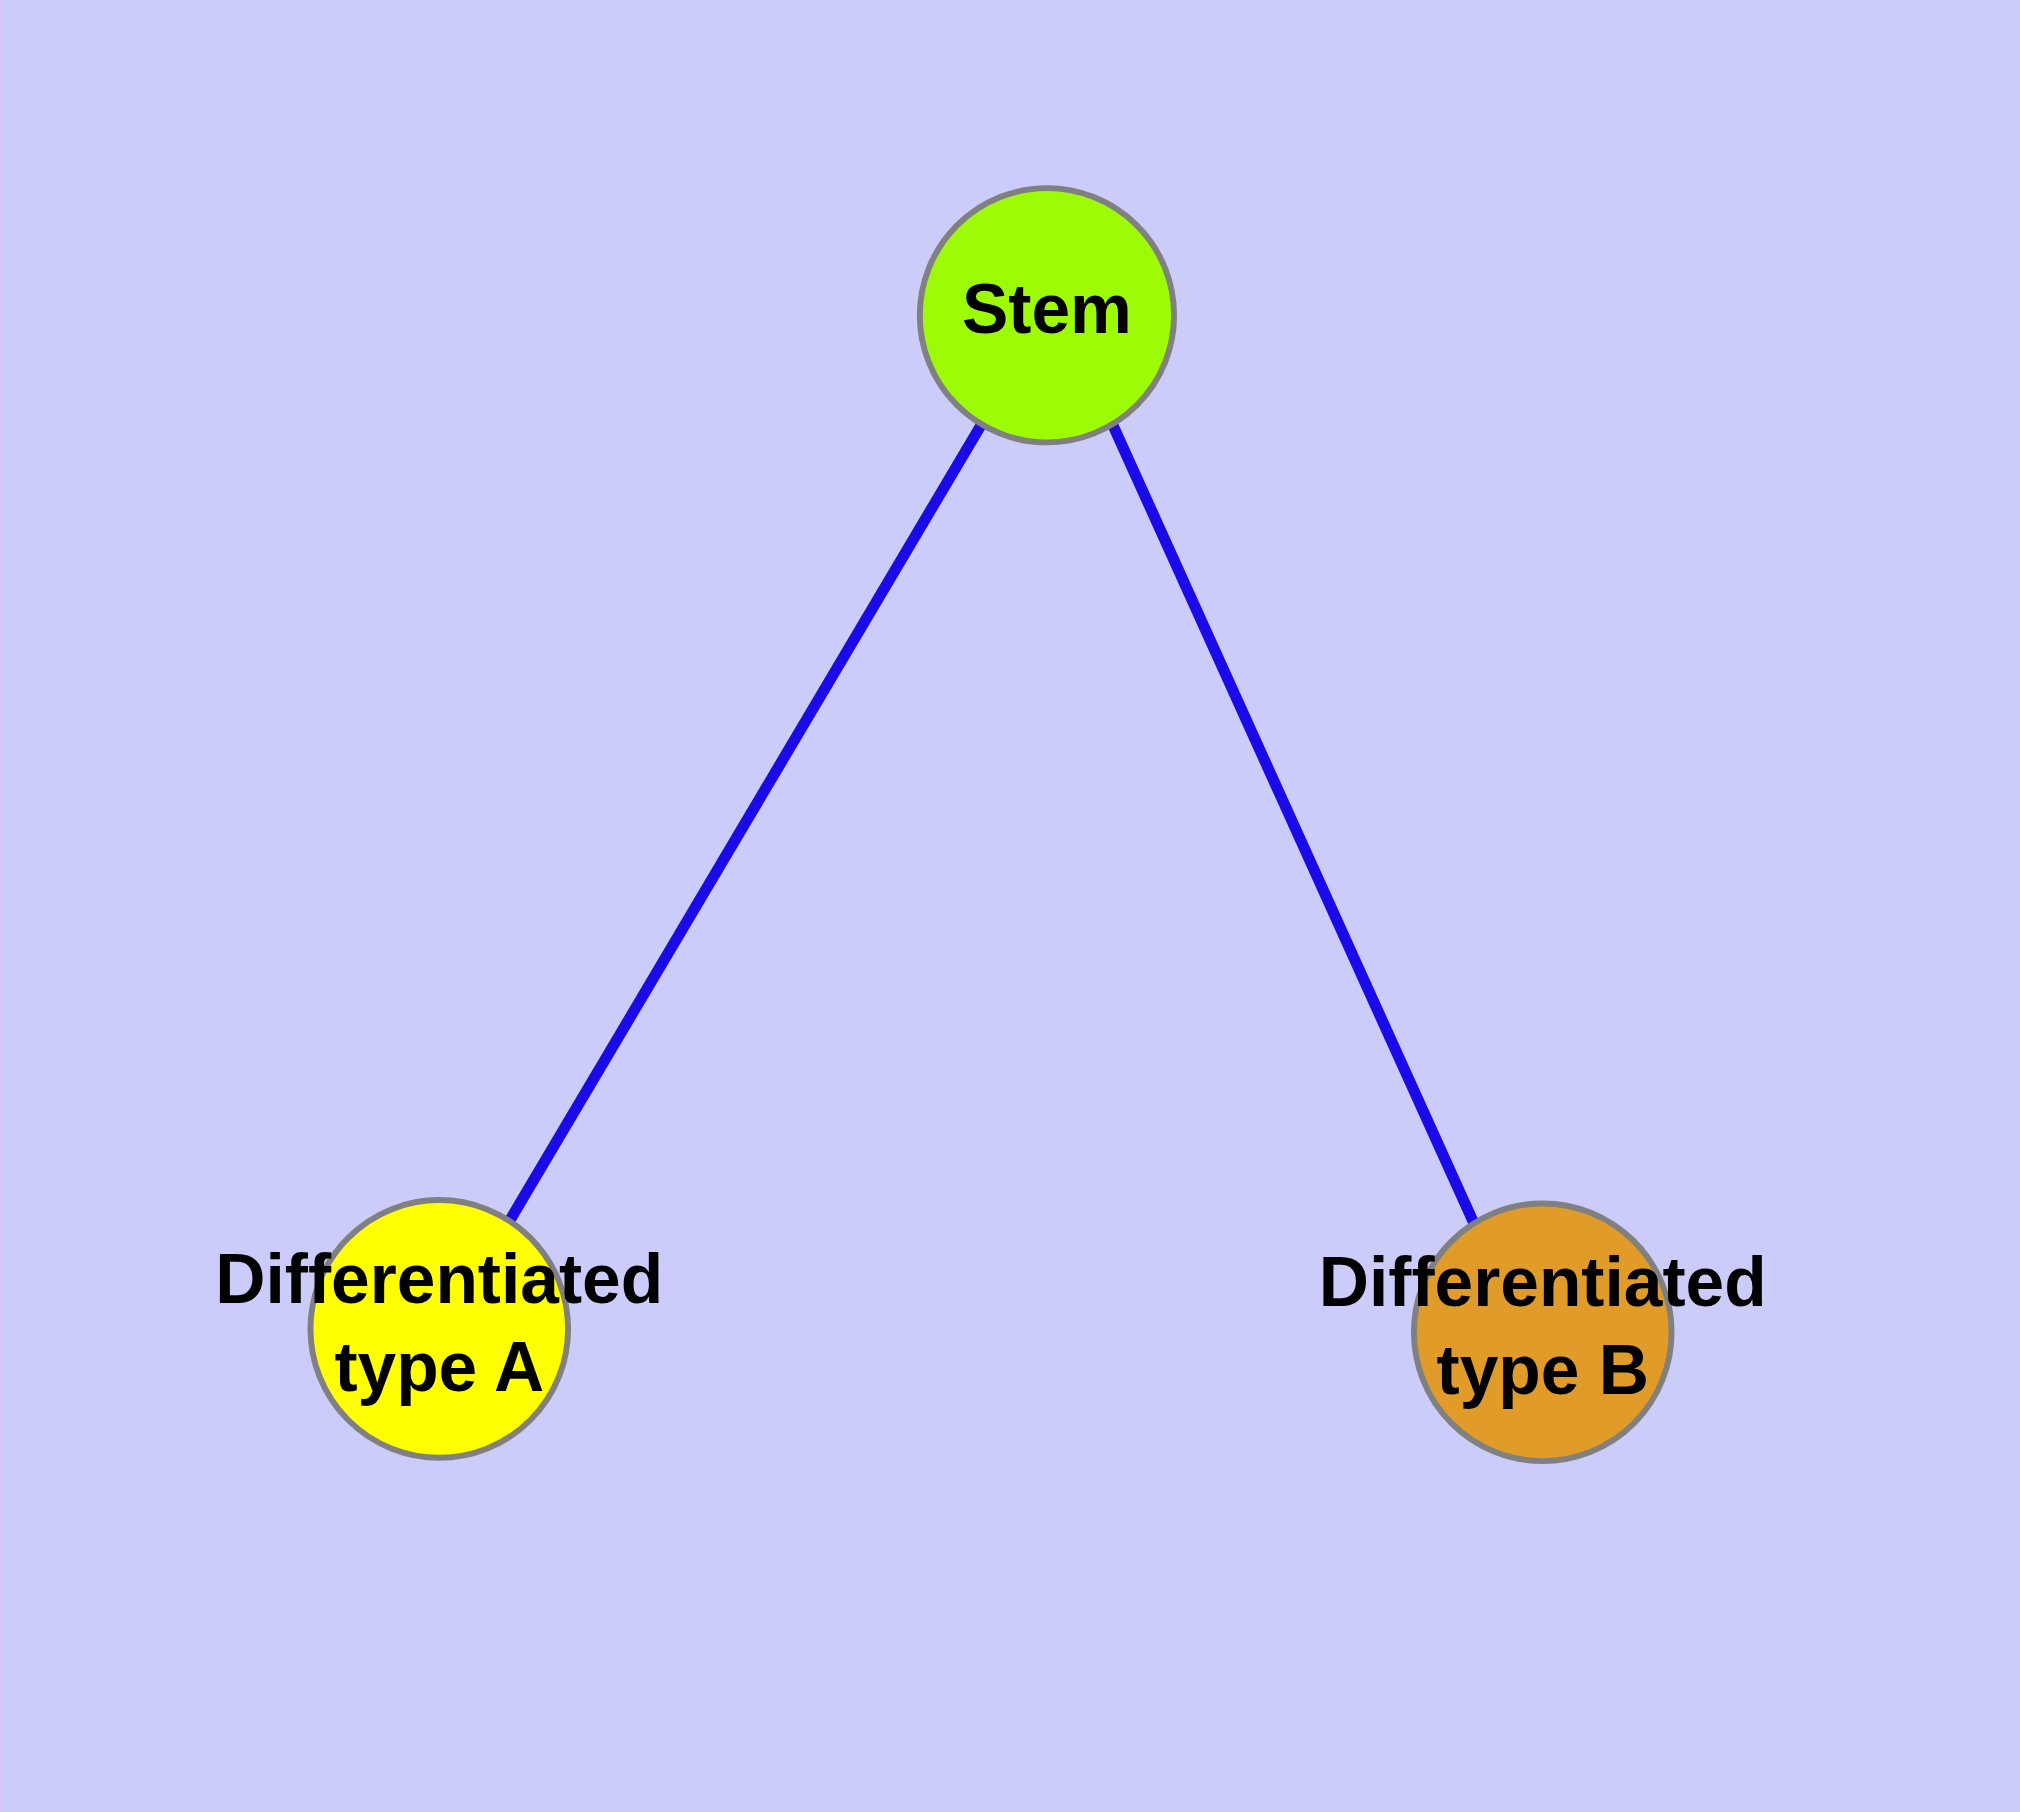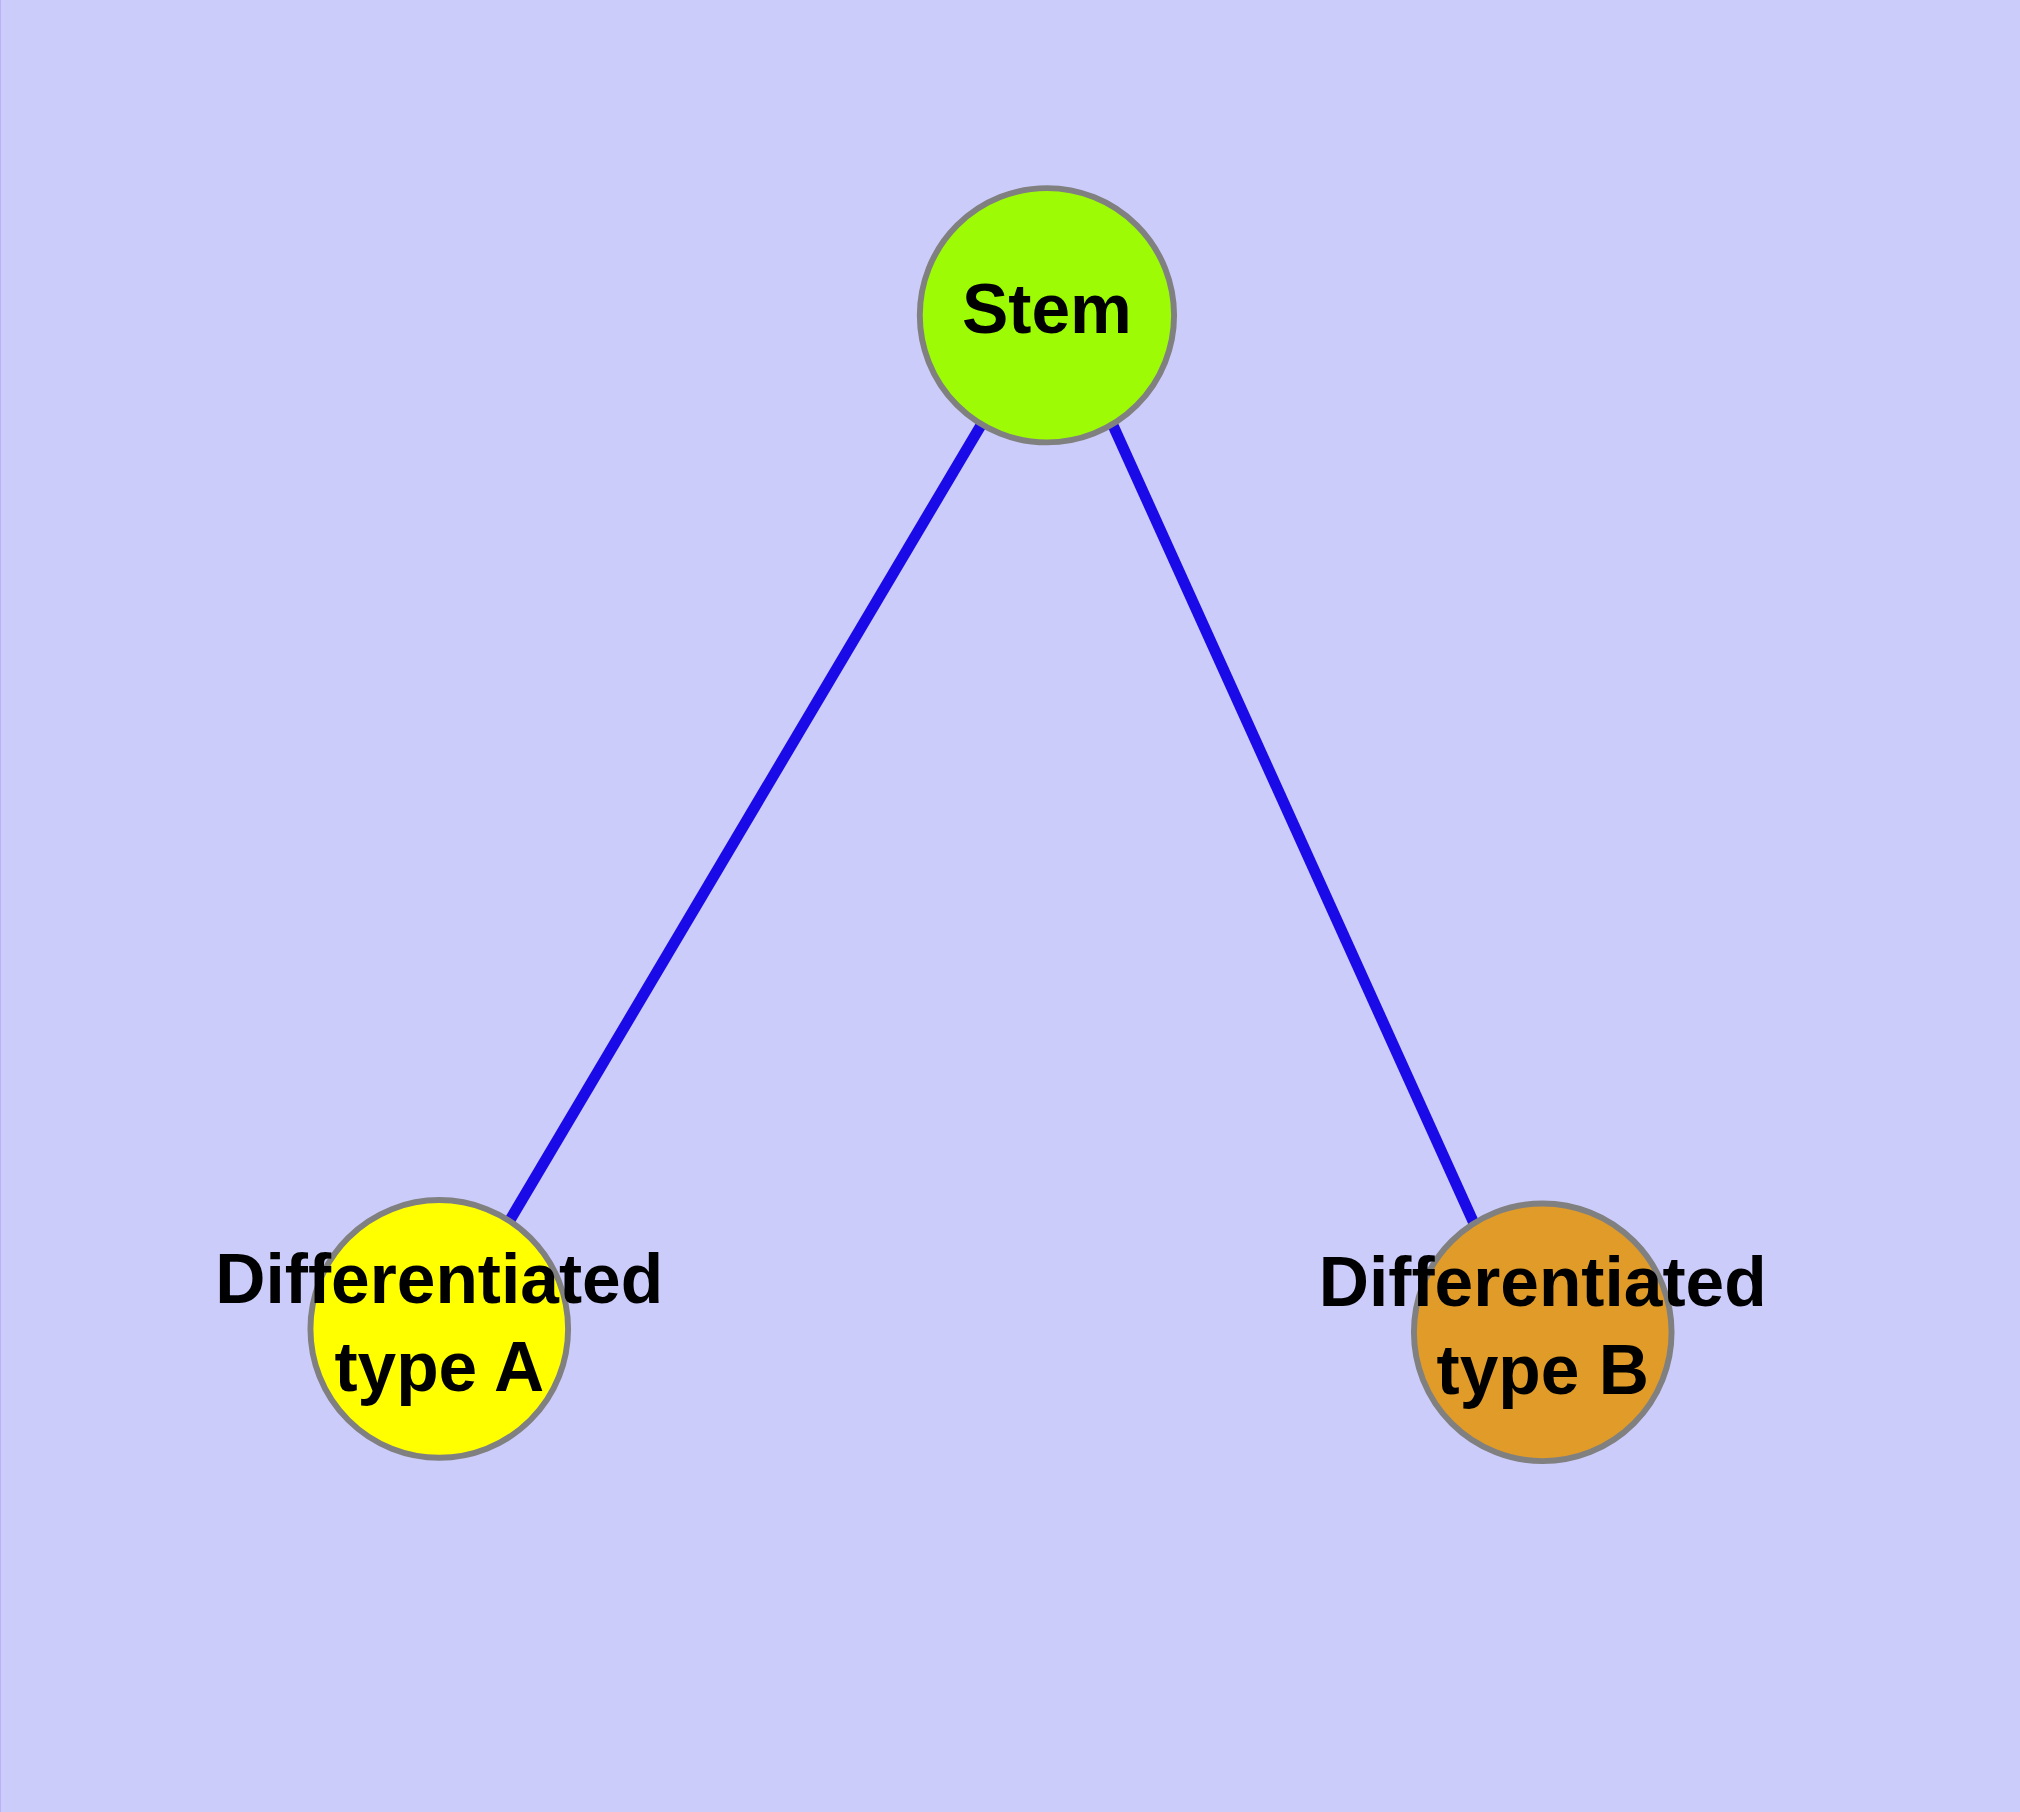--- a/index.html
+++ b/index.html
@@ -33,21 +33,21 @@
   .edge-line {
     stroke-linecap: butt;
   }
   .node-circle {
     stroke-linejoin: round;
   }
 </style>
 </head>
 <body>
 
-<div id="stage" style="width: 2021px; height: 1812px; background: #8b5cf6;">
+<div id="stage" style="width: 2021px; height: 1812px; background: #f9a8d4;">
   <svg id="graph-svg" viewBox="0 0 2384 2138" xmlns="http://www.w3.org/2000/svg" style="width: 2021px; height: 1812px;">
 
     <rect id="bg-rect" x="0" y="0" width="2384" height="2138" fill="#ccccfa"></rect>
 
     <g id="edges-layer">
         <line x1="1157" y1="502" x2="600" y2="1442" stroke="#1a0ae8" stroke-width="13" class="edge-line"></line>
         <line x1="1313" y1="502" x2="1740" y2="1446" stroke="#1a0ae8" stroke-width="13" class="edge-line"></line>
       </g>
     <g id="nodes-layer">
         <circle cx="1235" cy="372" r="150" fill="#9dfc05" stroke="#808080" stroke-width="7" class="node-circle"></circle>

